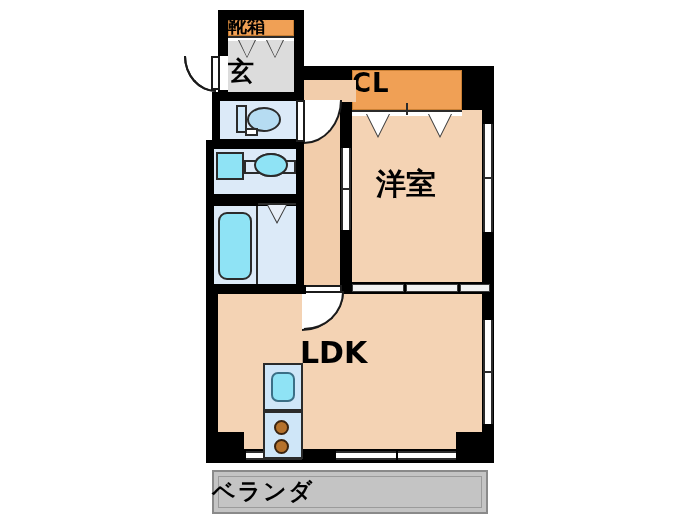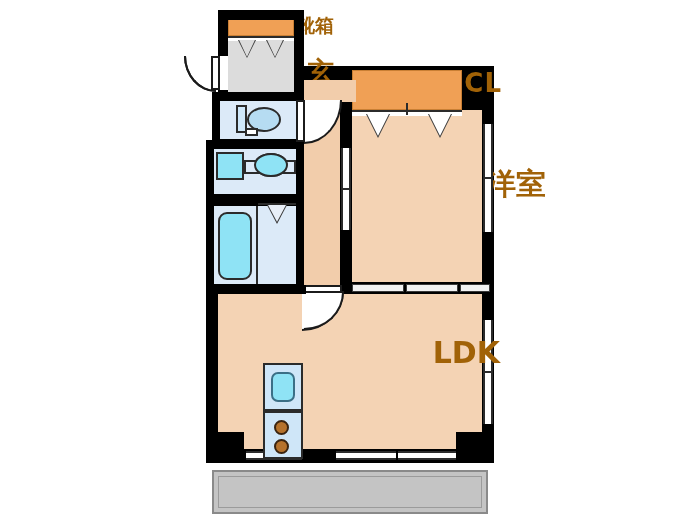--- a/index.html
+++ b/index.html
@@ -38,26 +38,25 @@
   .sink-oval { background: #8fe3f5; border: 2px solid #2b2b2b; border-radius: 50%; }
   .toilet-bowl { background: #b6dcf2; border: 2px solid #2b2b2b; border-radius: 50% 50% 50% 50%; }
   .tank      { background: #cfe8fa; border: 2px solid #2b2b2b; }
   .burner    { background: #b5722c; border: 2px solid #3a2410; border-radius: 50%; }
   .ksink     { background: #8fe3f5; border: 2px solid #3b6f86; border-radius: 7px; }
   .kbox      { background: #cfe6f8; border: 2px solid #2b2b2b; }
 
   
   .label {
     position: absolute;
-    color: #a16207;
+    color: #000000;
     font-weight: 700;
-    text-align: right;
+    text-align: left;
     white-space: nowrap;
     line-height: 1.05;
-    margin-left: 40px;
   }
   .lbl-cl     { font-size: 26px; letter-spacing: 1px; }
   .lbl-room   { font-size: 30px; padding-left: 24px; }
   .lbl-ldk    { font-size: 30px; }
   .lbl-entry  { font-size: 26px; }
   .lbl-shoe   { font-size: 19px; }
   .lbl-ver    { font-size: 23px; letter-spacing: 2px; }
 
   
   .arc { position: absolute; border: 2px solid #1b1b1b; background: #ffffff; }
@@ -88,20 +87,21 @@
     border-top: 24px solid #3a3a3a;
   }
 </style>
 </head>
 <body>
 
 <div id="plan">
 
   <div class="abs veranda" style="left:212px; top:470px; width:276px; height:44px; border:2px solid #8a8a8a;"></div>
   <div class="abs" style="left:218px; top:476px; width:264px; height:32px; border:1.5px solid #9b9b9b;"></div>
+  <div class="label lbl-ver" style="left:212px; top:479px; width:276px;">ベランダ</div>
 
   <div class="abs wall" style="left:206px; top:289px; width:12px; height:160px;"></div>
   <div class="abs wall" style="left:206px; top:432px; width:38px; height:17px;"></div>
   <div class="abs wall" style="left:482px; top:289px; width:12px; height:160px;"></div>
   <div class="abs wall" style="left:456px; top:432px; width:38px; height:17px;"></div>
   <div class="abs wall" style="left:206px; top:449px; width:288px; height:14px;"></div>
 
   <div class="abs room" style="left:218px; top:293px; width:264px; height:156px;"></div>
 
   <div class="abs wall" style="left:218px; top:432px; width:26px; height:17px;"></div>

